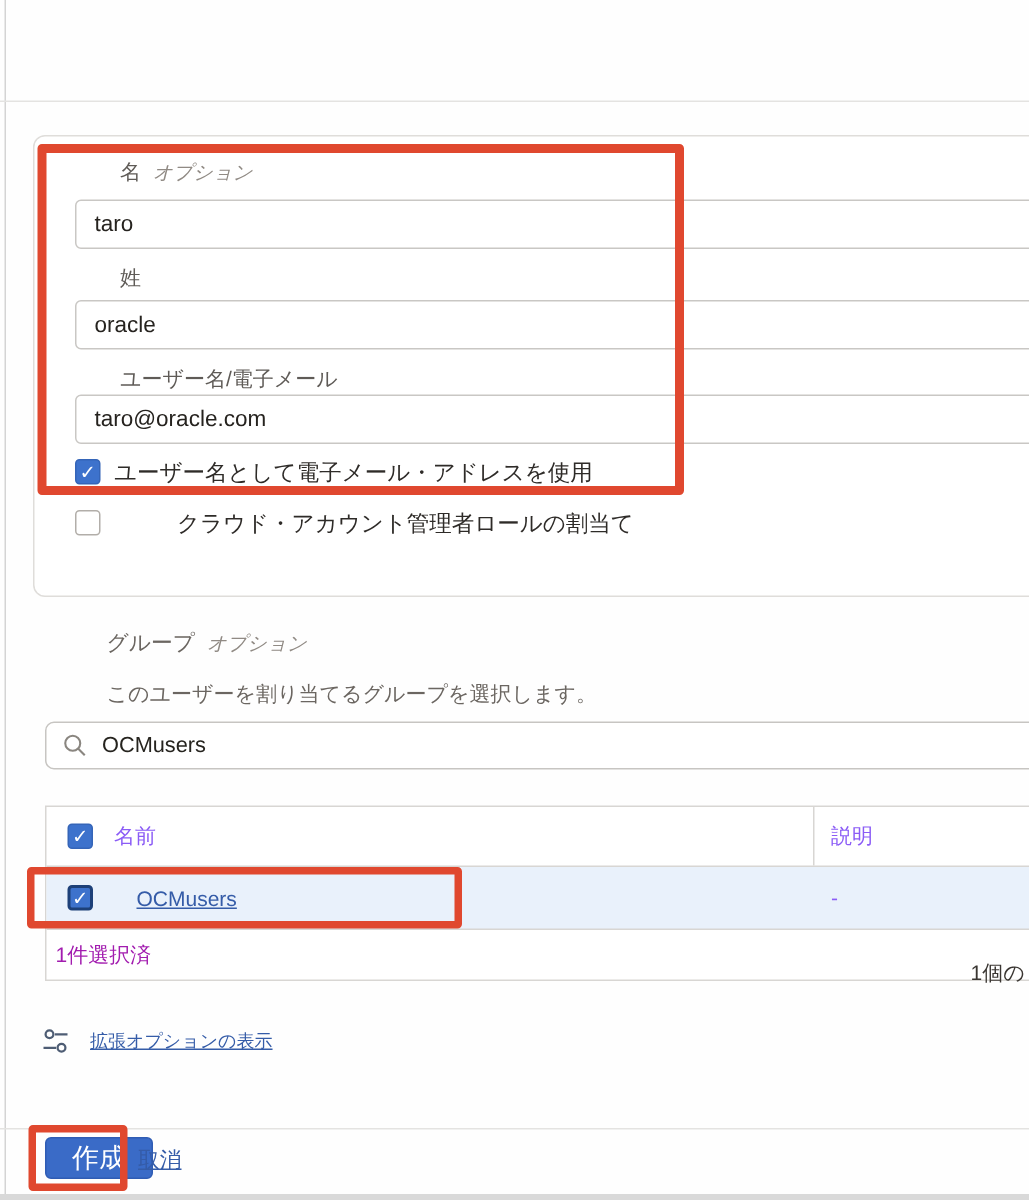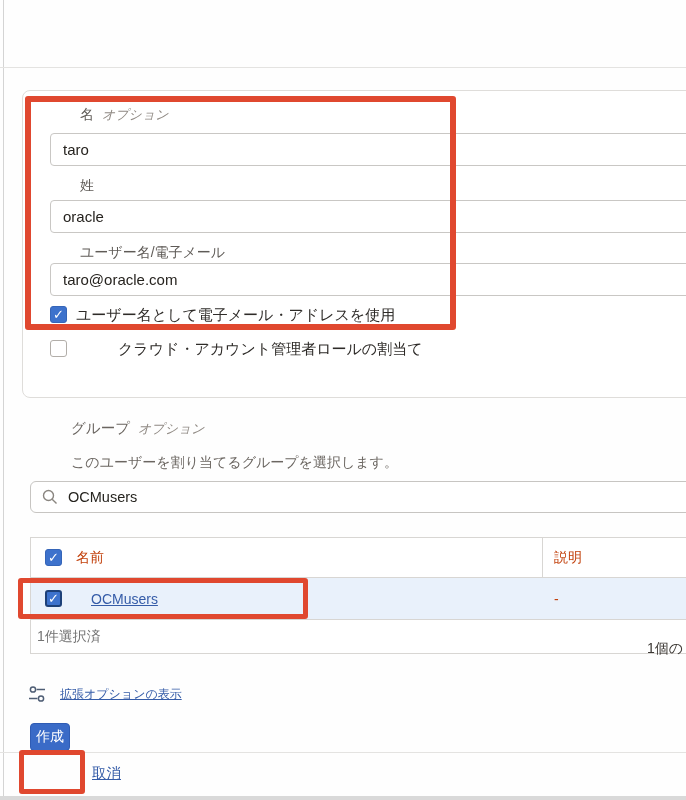--- a/index.html
+++ b/index.html
@@ -33,30 +33,30 @@
   .gtable{position:absolute;left:30px;top:537px;width:670px;box-sizing:border-box;
           border:1px solid #d8d6d3;background:#fff;}
   .trow{display:flex;align-items:center;box-sizing:border-box;}
   .t-head{height:40px;border-bottom:1px solid #d8d6d3;}
   .t-sel{height:42px;background:#e9f1fb;border-bottom:1px solid #d8d6d3;}
   .t-foot{height:33px;position:relative;}
   .col-cb{width:45px;display:flex;justify-content:center;flex:0 0 auto;}
   .col-name{width:467px;flex:0 0 auto;box-sizing:border-box;align-self:stretch;display:flex;align-items:center;}
   .t-head .col-name{border-right:1px solid #d8d6d3;}
   .col-desc{flex:1;padding-left:11px;}
-  .th-text{font-size:14px;color:#c2410c;}
+  .th-text{font-size:14px;color:#8b5cf6;}
   .cb.row-ring{border:2px solid #1d4078;background:#3d72cc;}
   a.lk{color:#355ca8;text-decoration:underline;}
   .row-link{font-size:14px;padding-left:15px;}
-  .foot-left{font-size:14px;color:#737373;margin-left:6px;}
+  .foot-left{font-size:14px;color:#a21caf;margin-left:6px;}
   .foot-right{position:absolute;left:616px;top:8px;font-size:14px;color:#3a3632;white-space:nowrap;margin-top:12px;}
   .adv{position:absolute;left:28px;top:685px;display:flex;align-items:center;}
   .adv-link{font-size:12px;margin-left:13px;}
-  .create-btn{position:absolute;left:30px;top:723px;width:40px;height:28px;box-sizing:border-box;
-              background:#3a6bc7;border:1px solid #2f5cb4;border-radius:4px;color:#fff;font-size:14px;
+  .create-btn{position:absolute;left:30px;top:758px;width:72px;height:28px;box-sizing:border-box;
+              background:#3a6bc7;border:1px solid #2f5cb4;border-radius:4px;color:#fff;font-size:18px;
               display:flex;align-items:center;justify-content:center;cursor:pointer;}
   .cancel-link{position:absolute;left:92px;top:764px;font-size:14.5px;}
   .annot{position:absolute;border:6px solid #e0482f;border-radius:3px;z-index:9;pointer-events:none;box-sizing:border-box;}
   .annot1{left:25px;top:96px;width:431px;height:234px;}
   .annot2{left:18px;top:578px;width:290px;height:41px;border-width:5px;}
   .annot3{left:19px;top:750px;width:66px;height:44px;border-width:5px;}
   .bottom-strip{position:absolute;left:0;top:796px;width:686px;height:4px;background:#d9d9d9;}
 </style>
 </head>
 <body>

